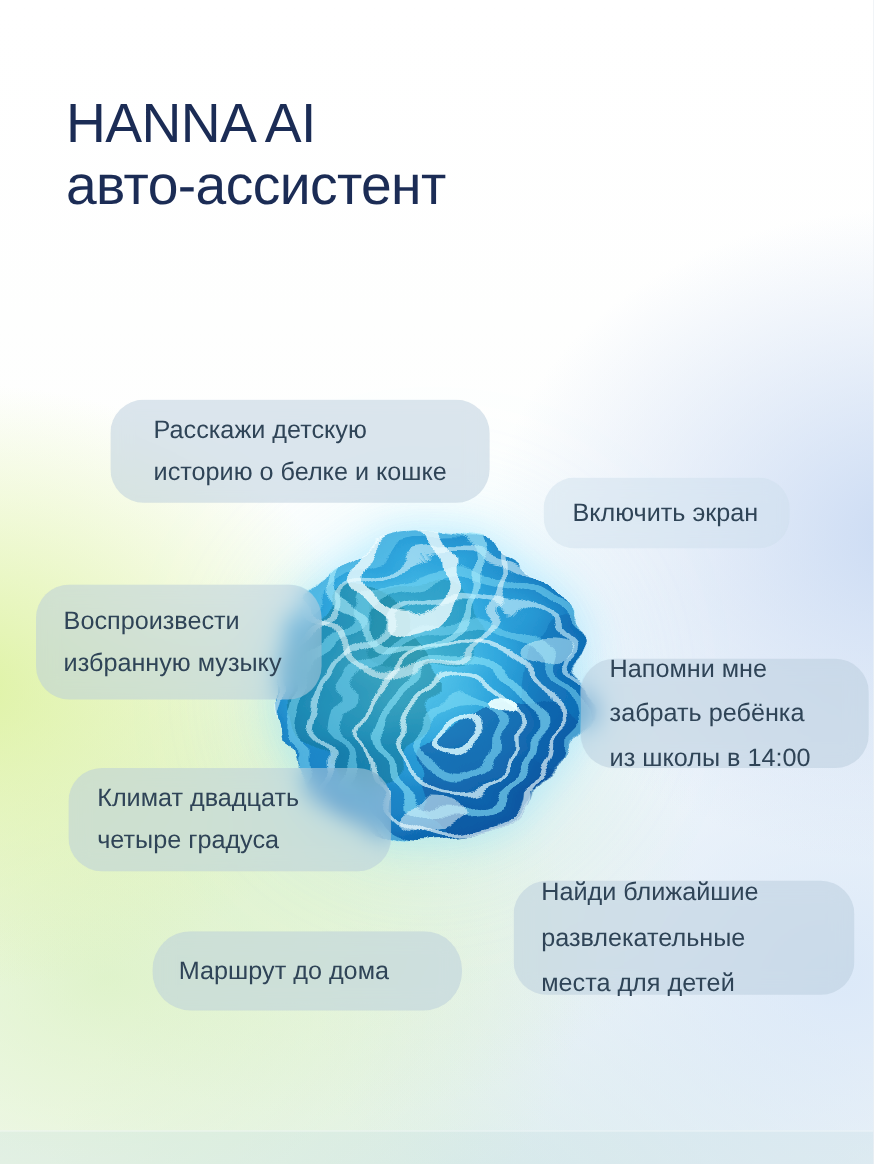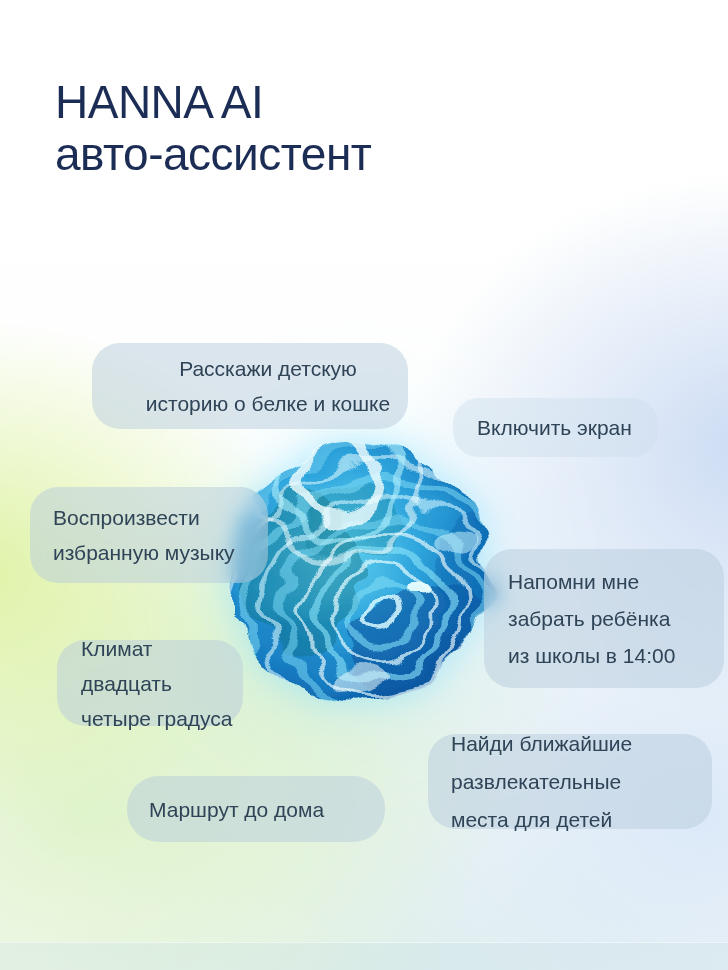--- a/index.html
+++ b/index.html
@@ -41,25 +41,25 @@
     border-radius:28px;
     background:rgba(183,203,220,0.50);
     backdrop-filter:blur(9px);
     -webkit-backdrop-filter:blur(9px);
     display:flex;flex-direction:column;justify-content:center;
     color:#2f4457;
     font-size:21px;
     line-height:35px;
   }
   .bubble span{display:block;}
-  .b1{left:92px; top:343px;width:316px;height:86px;padding-left:36px;align-items:center;}
+  .b1{left:92px; top:333px;width:316px;height:86px;padding-left:36px;}
   .b2{left:453px;top:398px;width:205px;height:59px;padding-left:24px;border-radius:26px;background:rgba(205,222,236,0.45);}
   .b3{left:30px; top:487px;width:238px;height:96px;padding-left:23px;}
-  .b4{left:484px;top:549px;width:240px;height:139px;padding-left:24px;line-height:37px;}
-  .b5{left:57px; top:640px;width:186px;height:86px;padding-left:24px;}
+  .b4{left:484px;top:549px;width:240px;height:91px;padding-left:24px;line-height:37px;}
+  .b5{left:57px; top:640px;width:269px;height:86px;padding-left:24px;}
   .b6{left:127px;top:776px;width:258px;height:66px;padding-left:22px;border-radius:32px;}
   .b7{left:428px;top:734px;width:284px;height:95px;padding-left:23px;line-height:38px;}
   
   .bottom-band{
     position:absolute;left:0;top:942px;width:728px;height:28px;
     background:rgba(198,224,226,0.28);
     border-top:1px solid rgba(255,255,255,0.55);
   }
 </style>
 </head>

